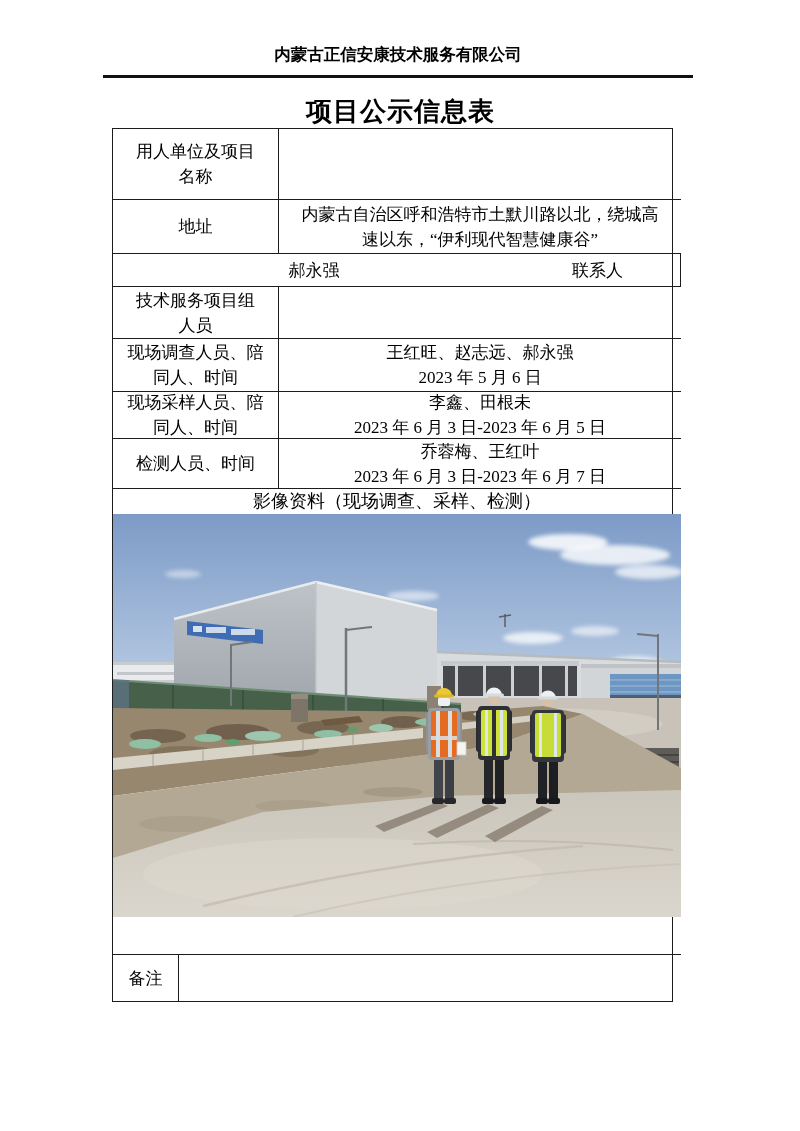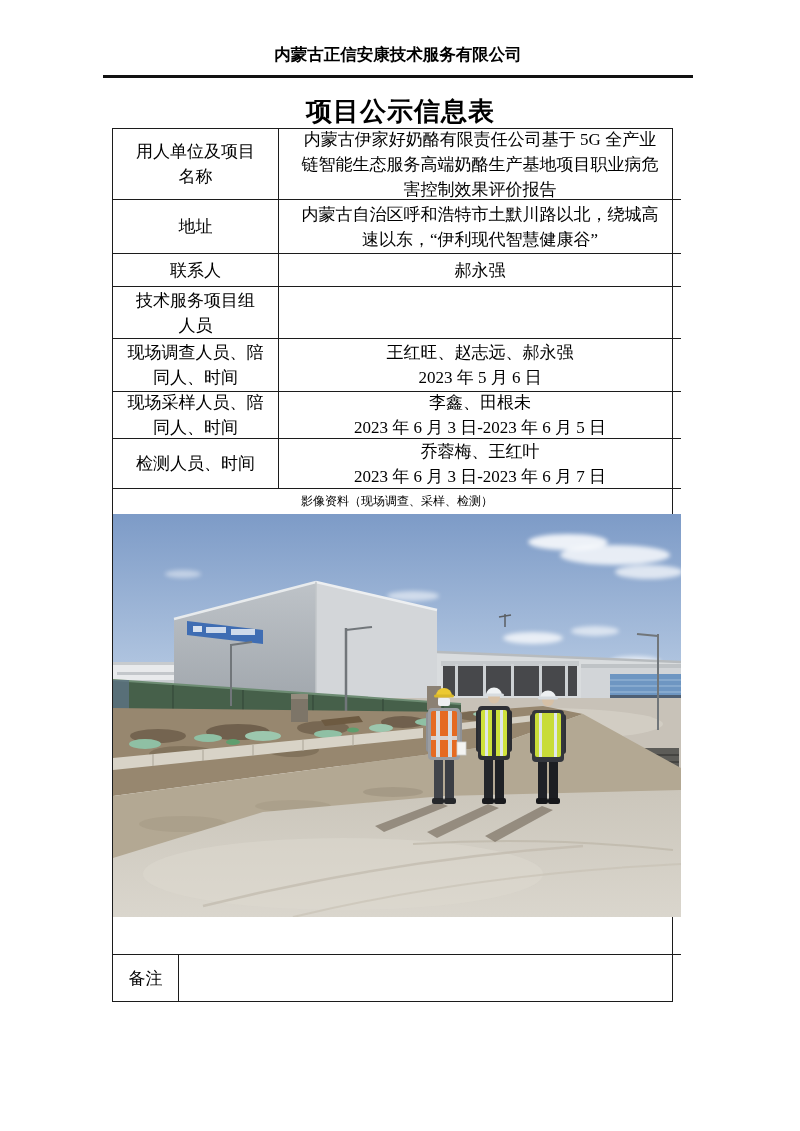--- a/index.html
+++ b/index.html
@@ -33,21 +33,21 @@
     display:flex;align-items:center;justify-content:center;
     text-align:center;font-size:17px;line-height:25px;
     white-space:pre-line;box-sizing:border-box;
   }
   .cell.label{width:166px;border-right:1.5px solid #1c1c1c;}
   .cell.value{flex:1;padding:0 6px;}
   .t-row.remark .cell.label{width:66px;}
   
   .t-row.media{flex-direction:column;align-items:center;}
   .media-title{
-    font-size:12px;line-height:23px;text-align:center;width:100%;
+    font-size:18px;line-height:23px;text-align:center;width:100%;
     padding-top:1px;
   }
   .photo-wrap{width:568px;height:403px;margin-top:1px;overflow:hidden;}
   .photo-wrap svg{display:block;}
 </style>
 </head>
 <body>
 
 <div class="page">
 
@@ -55,34 +55,31 @@
     <span>内蒙古正信安康技术服务有限公司</span>
   </div>
 
   <div class="doc-title">项目公示信息表</div>
 
   <div class="info-table">
 
     <div class="t-row">
       <div class="cell label">用人单位及项目
 名称</div>
-      <div class="cell value">内蒙古伊家好奶酪有限责任公司基于 5G 全产业
-链智能生态服务高端奶酪生产基地项目职业病危
-害控制效果评价报告</div>
     </div>
 
     <div class="t-row">
       <div class="cell label">地址</div>
       <div class="cell value">内蒙古自治区呼和浩特市土默川路以北，绕城高
 速以东，“伊利现代智慧健康谷”</div>
     </div>
 
     <div class="t-row">
+      <div class="cell value">郝永强</div>
       <div class="cell label">联系人</div>
-      <div class="cell value">郝永强</div>
     </div>
 
     <div class="t-row">
       <div class="cell label">技术服务项目组
 人员</div>
     </div>
 
     <div class="t-row">
       <div class="cell label">现场调查人员、陪
 同人、时间</div>

